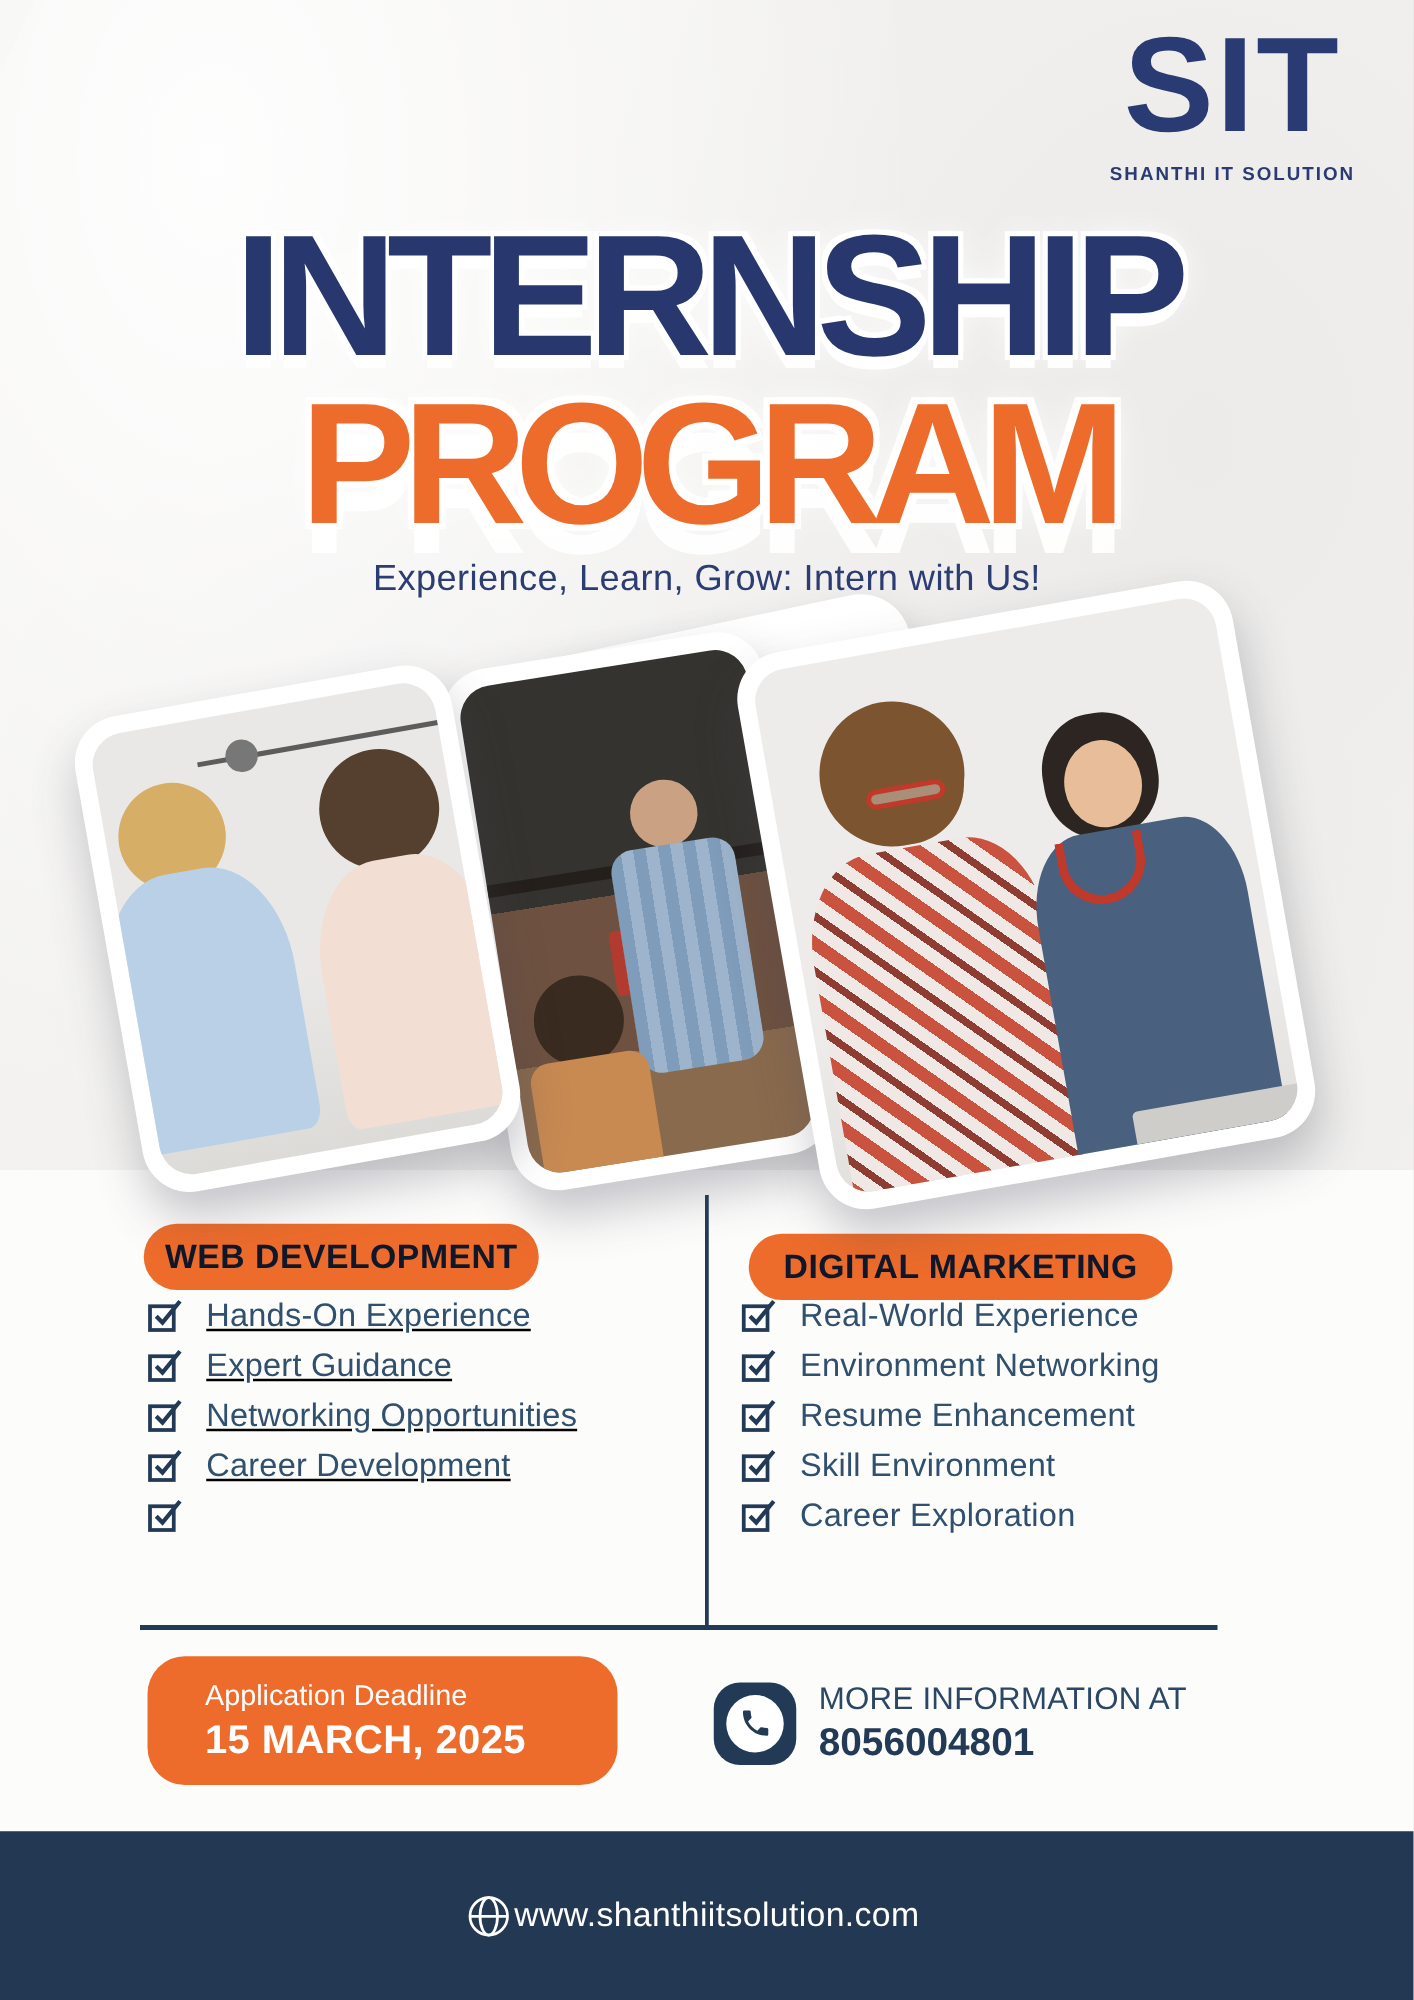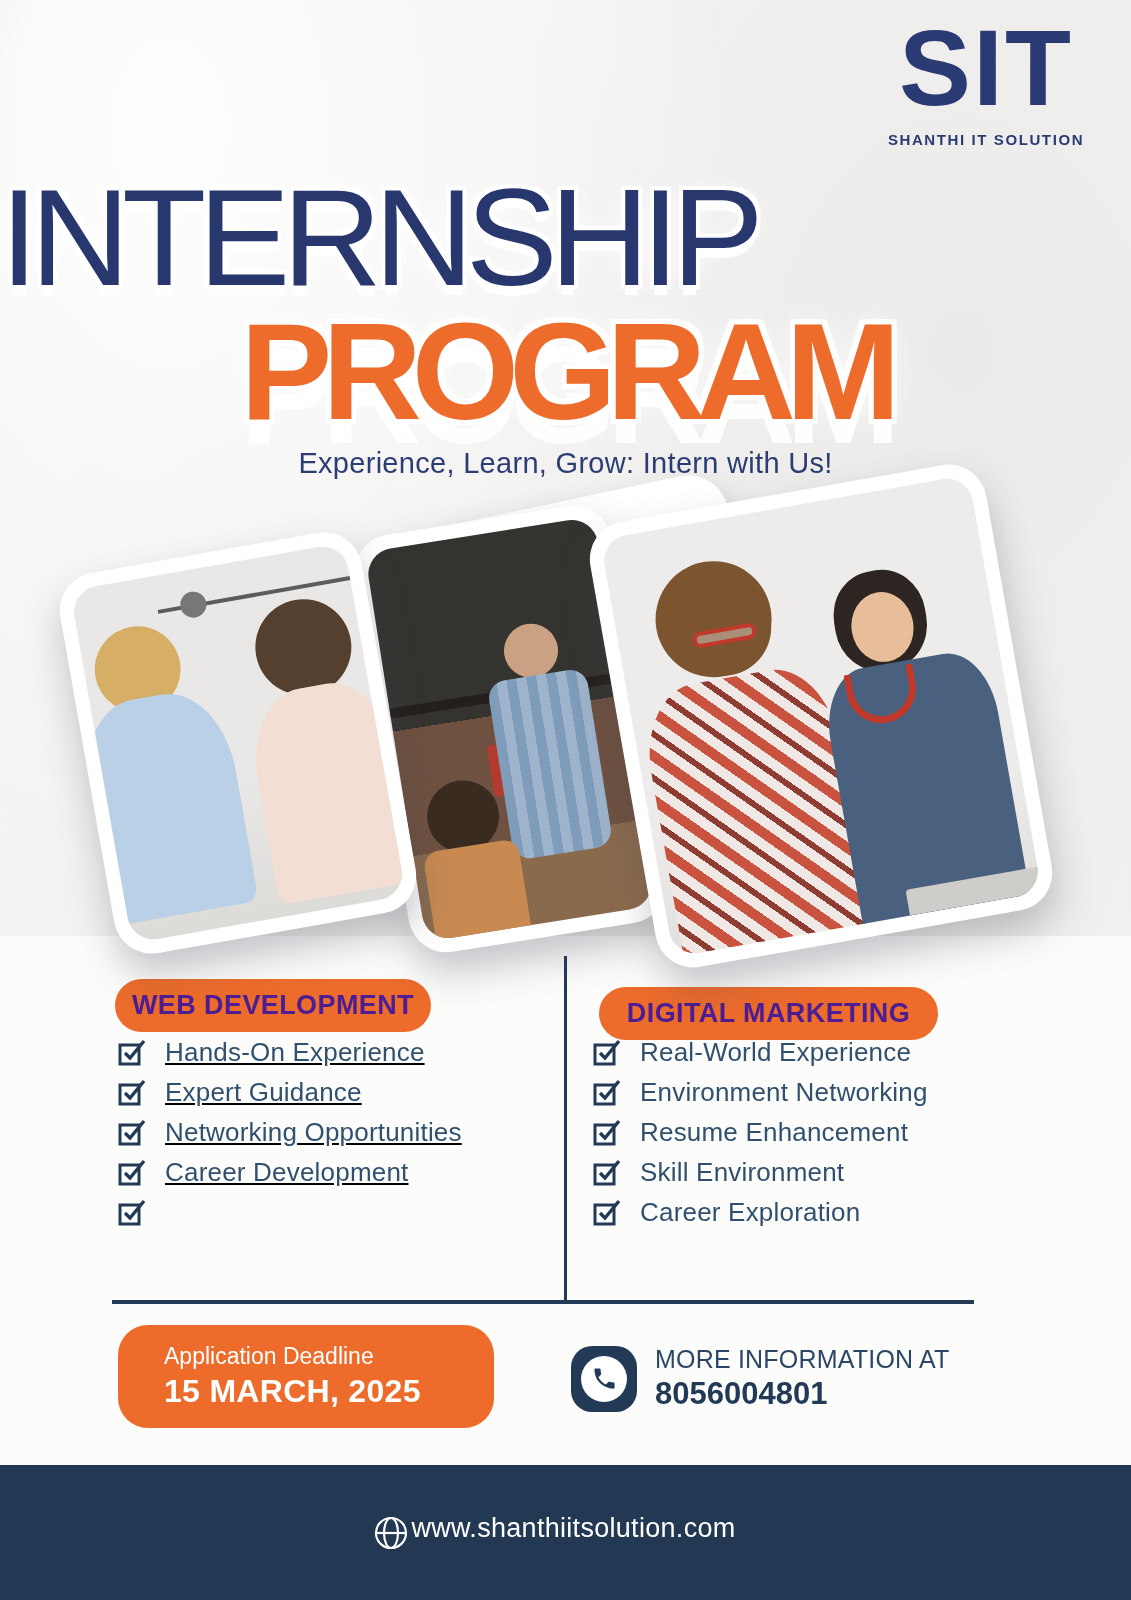--- a/index.html
+++ b/index.html
@@ -17,22 +17,22 @@
 
   
   .logo { position:absolute; left:880px; top:22px; width:212px; text-align:center; color:#2a3a72; }
   .logo-text { font-size:108px; line-height:0.86; font-weight:800; letter-spacing:2px; }
   .logo-sub  { font-size:15px; font-weight:700; letter-spacing:1.6px; margin-top:16px; white-space:nowrap; }
 
   
   .halo { text-shadow:-4px -4px 0 #fff, 4px -4px 0 #fff, -4px 4px 0 #fff, 4px 4px 0 #fff,
                       0 10px 0 rgba(255,255,255,.95), 0 0 26px rgba(255,255,255,.95); }
   .title-main {
-    position:absolute; top:168px; left:0; width:100%; 
-    font-size:138px; font-weight:400; letter-spacing:-8px; color:#28386e; line-height:1;
+    position:absolute; top:168px; left:0; width:100%; text-align:center;
+    font-size:138px; font-weight:700; letter-spacing:-8px; color:#28386e; line-height:1;
   }
   .title-accent {
     position:absolute; top:302px; left:0; width:100%; text-align:center;
     font-size:138px; font-weight:800; letter-spacing:-10px; color:#ed6c2b; line-height:1;
     text-shadow:-5px -5px 0 #fff, 5px -5px 0 #fff, -5px 5px 0 #fff, 5px 5px 0 #fff,
                 0 24px 0 rgba(255,255,255,.9), 0 0 30px rgba(255,255,255,.95);
   }
   .tagline {
     position:absolute; top:447px; left:0; width:100%; text-align:center;
     font-size:29px; font-weight:500; color:#2c3d73; letter-spacing:.3px;
@@ -80,21 +80,21 @@
   .scene-c .phones { position:absolute; left:216px; top:176px; width:70px; height:54px; border:7px solid #c0392b; border-top:none; border-radius:0 0 40px 40px; }
   .scene-c .laptop { position:absolute; left:240px; bottom:0; width:170px; height:26px; background:#cfcdca; border-radius:4px 4px 0 0; }
 
   
   .lower-panel { position:absolute; left:0; top:936px; width:100%; height:529px; background:#fcfcfb; }
   .divider-v { position:absolute; left:564px; top:956px; width:3px; height:346px; background:#233a57; }
   .divider-h { position:absolute; left:112px; top:1300px; width:862px; height:4px; background:#233a57; }
 
   .pill { position:absolute; height:53px; background:#ed6c2b; border-radius:27px;
           display:flex; align-items:center; justify-content:center;
-          color:#4c1d95; font-size:27px; font-weight:800; letter-spacing:.4px; }
+          color:#0f172a; font-size:27px; font-weight:800; letter-spacing:.4px; }
   .pill-left  { left:115px; top:979px; width:316px; }
   .pill-right { left:599px; top:987px; width:339px; }
 
   .checklist { position:absolute; top:1032px; }
   .list-left  { left:117px;text-decoration:underline; }
   .list-right { left:592px; }
   .check-row { display:flex; align-items:center; height:40px; }
   .check-icon { width:30px; height:30px; margin-right:18px; flex:0 0 auto; }
   .check-label { font-size:26px; font-weight:500; color:#31506e; letter-spacing:.2px; white-space:nowrap; }
 
@@ -108,21 +108,21 @@
   .phone-badge { width:66px; height:66px; background:#233a57; border-radius:21px;
       display:flex; align-items:center; justify-content:center; }
   .phone-disc { width:46px; height:46px; background:#fff; border-radius:50%;
       display:flex; align-items:center; justify-content:center; }
   .contact-text { margin-left:18px; }
   .contact-label { font-size:25px; font-weight:500; color:#2c4766; letter-spacing:.2px; }
   .contact-phone { font-size:31px; font-weight:800; color:#233a57; margin-top:2px; }
 
   .footer { position:absolute; left:0; top:1465px; width:100%; height:135px; background:#233853;
       display:flex; align-items:center; justify-content:center; }
-  .footer-inner { display:flex; transform:translateX(-12px); }
+  .footer-inner { display:flex; align-items:center; transform:translateX(-12px); }
   .globe-icon { width:40px; height:40px; }
   .footer-site { color:#fff; font-size:27px; font-weight:400; letter-spacing:.3px; }
 </style>
 </head>
 <body>
 
 <div class="canvas">
 
   <div class="logo">
     <div class="logo-text">SIT</div>

